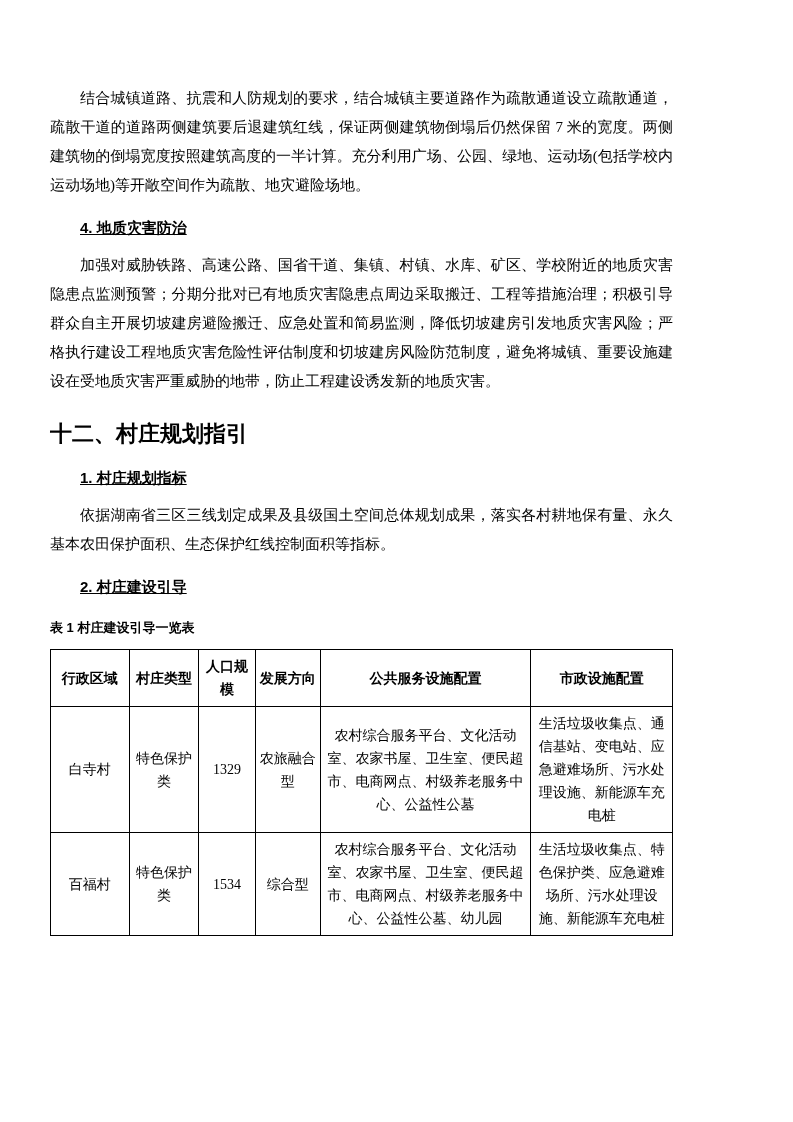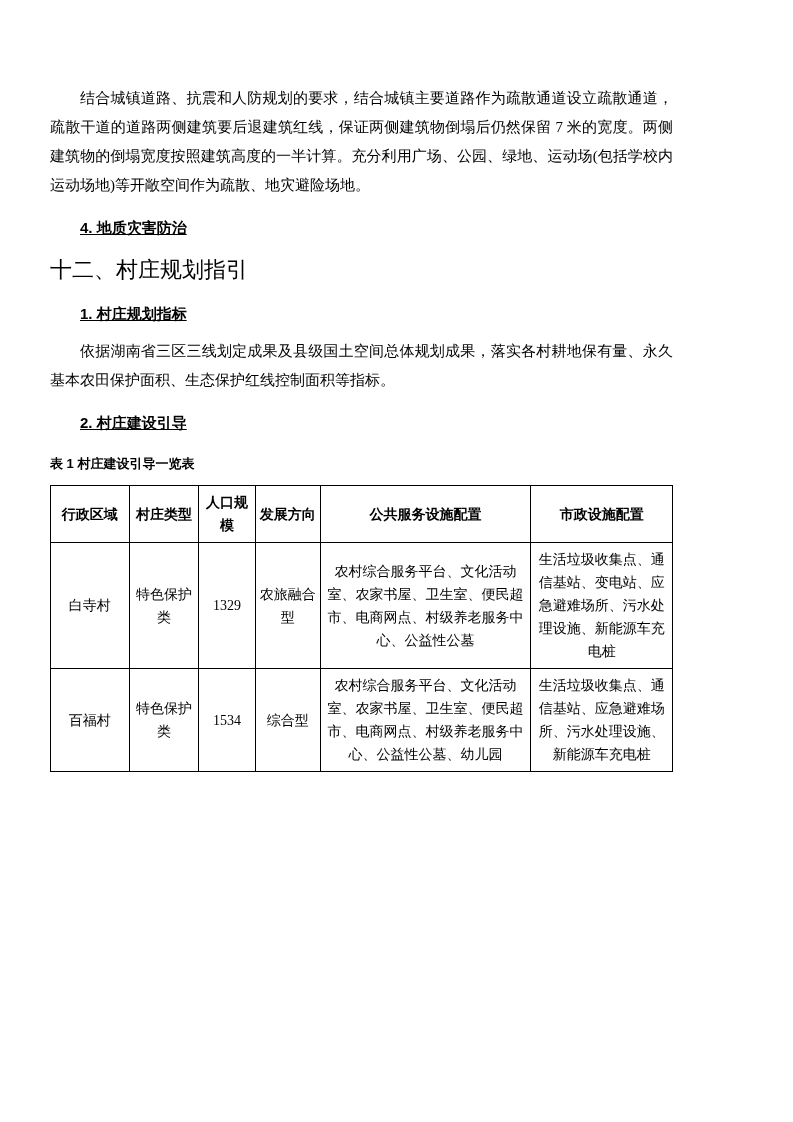--- a/index.html
+++ b/index.html
@@ -29,23 +29,23 @@
   .sub-heading {
     margin: 13px 0 9px 0;
     font-size: 15px;
     font-weight: bold;
     text-indent: 2em;
     line-height: 29px;
     font-family: "Liberation Sans", "DejaVu Sans", sans-serif;
     text-decoration: underline;
   }
   .chapter-heading {
-    margin: 12px 0 12px 0;
+    margin: 22px 0 12px 0;
     font-size: 22px;
-    font-weight: normal;
+    font-weight: bold;
     line-height: 32px;
     font-family: "Liberation Sans", "DejaVu Sans", sans-serif;
   }
   .table-caption {
     margin: 14px 0 8px 0;
     font-size: 13px;
     font-weight: bold;
     text-align: left;
     line-height: 26px;
     font-family: "Liberation Sans", "DejaVu Sans", sans-serif;
@@ -76,20 +76,21 @@
 </style>
 </head>
 <body>
 
 <div class="page">
 
   <p class="body-text">结合城镇道路、抗震和人防规划的要求，结合城镇主要道路作为疏散通道设立疏散通道，疏散干道的道路两侧建筑要后退建筑红线，保证两侧建筑物倒塌后仍然保留 7 米的宽度。两侧建筑物的倒塌宽度按照建筑高度的一半计算。充分利用广场、公园、绿地、运动场(包括学校内运动场地)等开敞空间作为疏散、地灾避险场地。</p>
 
   <h3 class="sub-heading">4. 地质灾害防治</h3>
 
+  <p class="body-text">加强对威胁铁路、高速公路、国省干道、集镇、村镇、水库、矿区、学校附近的地质灾害隐患点监测预警；分期分批对已有地质灾害隐患点周边采取搬迁、工程等措施治理；积极引导群众自主开展切坡建房避险搬迁、应急处置和简易监测，降低切坡建房引发地质灾害风险；严格执行建设工程地质灾害危险性评估制度和切坡建房风险防范制度，避免将城镇、重要设施建设在受地质灾害严重威胁的地带，防止工程建设诱发新的地质灾害。</p>
 
   <h1 class="chapter-heading">十二、村庄规划指引</h1>
 
   <h3 class="sub-heading">1. 村庄规划指标</h3>
 
   <p class="body-text">依据湖南省三区三线划定成果及县级国土空间总体规划成果，落实各村耕地保有量、永久基本农田保护面积、生态保护红线控制面积等指标。</p>
 
   <h3 class="sub-heading">2. 村庄建设引导</h3>
 
   <p class="table-caption">表 1  村庄建设引导一览表</p>
@@ -121,18 +122,18 @@
         <td>农旅融合型</td>
         <td>农村综合服务平台、文化活动室、农家书屋、卫生室、便民超市、电商网点、村级养老服务中心、公益性公墓</td>
         <td>生活垃圾收集点、通信基站、变电站、应急避难场所、污水处理设施、新能源车充电桩</td>
       </tr>
       <tr>
         <td>百福村</td>
         <td>特色保护类</td>
         <td>1534</td>
         <td>综合型</td>
         <td>农村综合服务平台、文化活动室、农家书屋、卫生室、便民超市、电商网点、村级养老服务中心、公益性公墓、幼儿园</td>
-        <td>生活垃圾收集点、通信基站、应急避难场所、污水处理设施、新能源车充电桩</td>
+        <td>生活垃圾收集点、特色保护类、应急避难场所、污水处理设施、新能源车充电桩</td>
       </tr>
     </tbody>
   </table>
 
 </div>
 
 </body></html>

